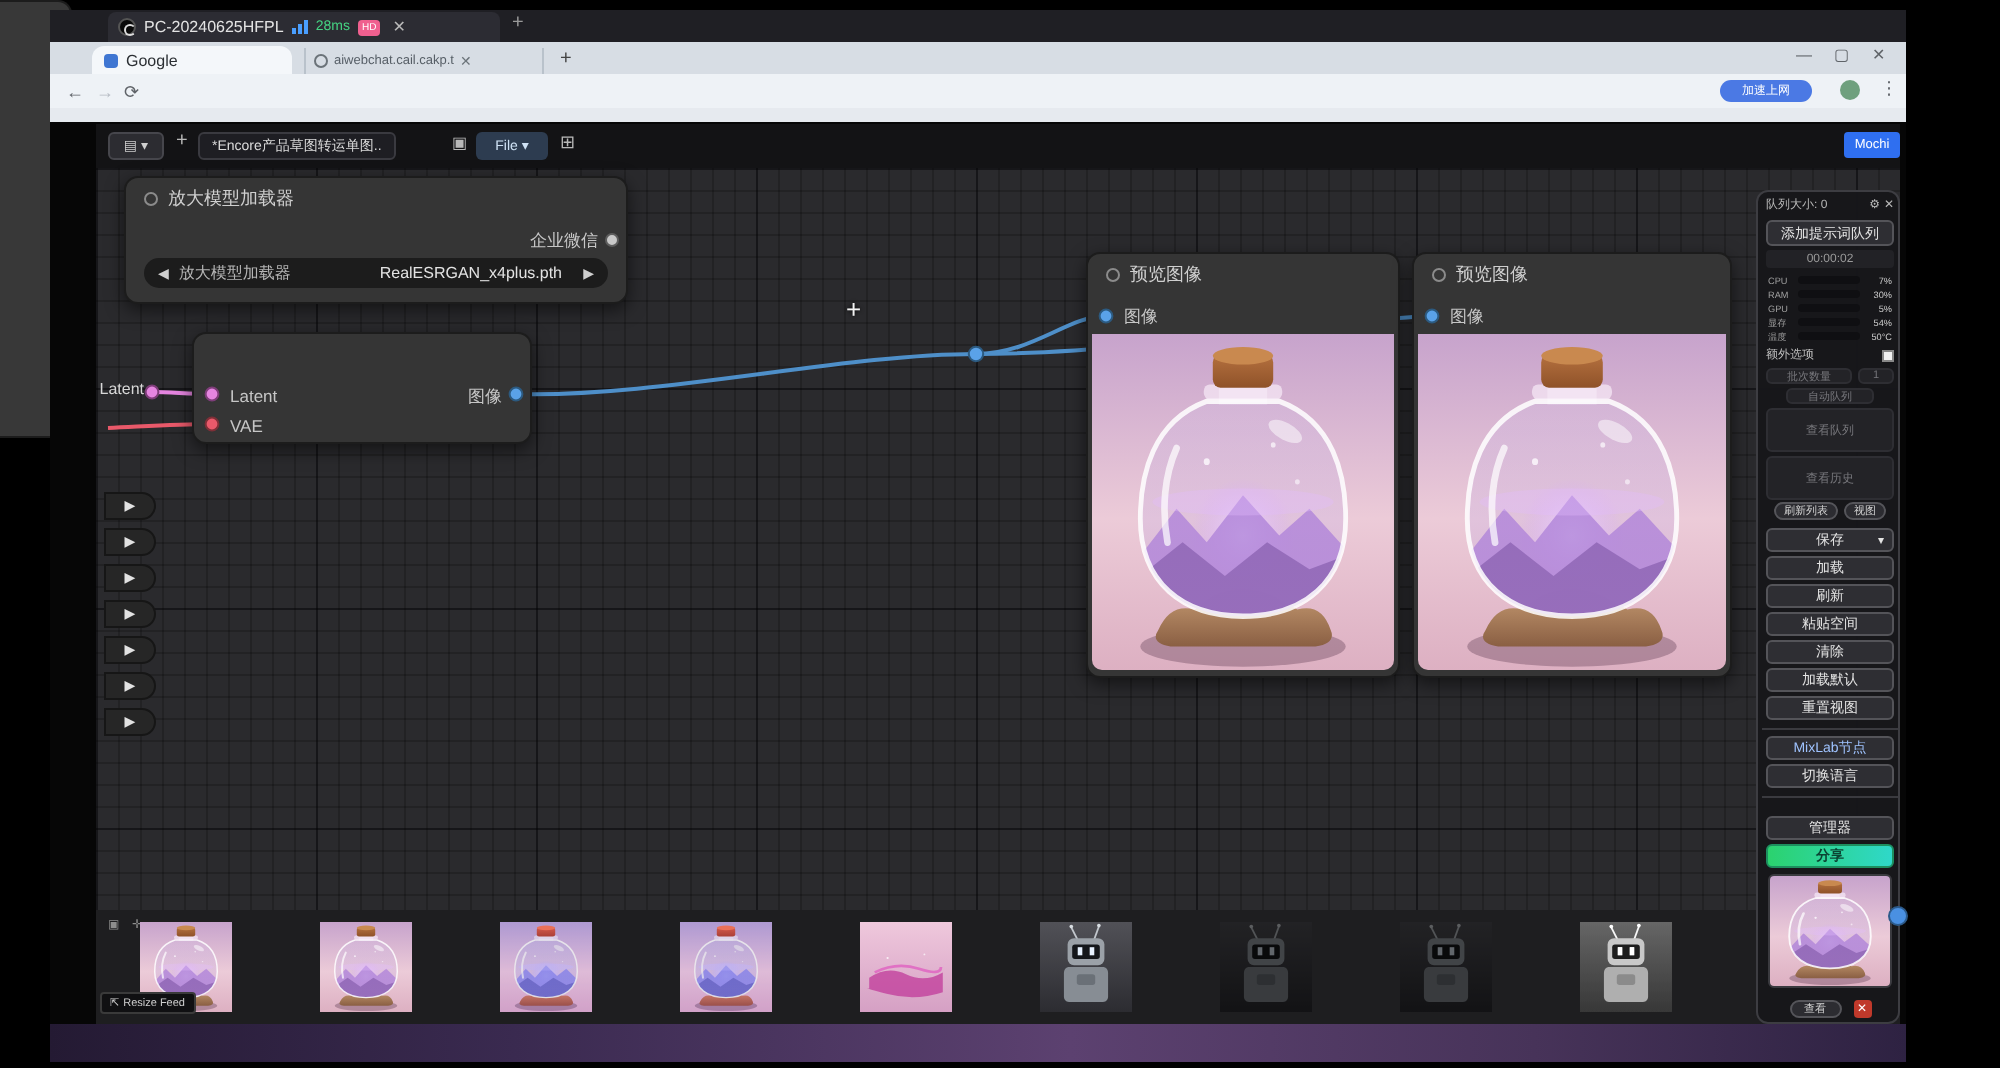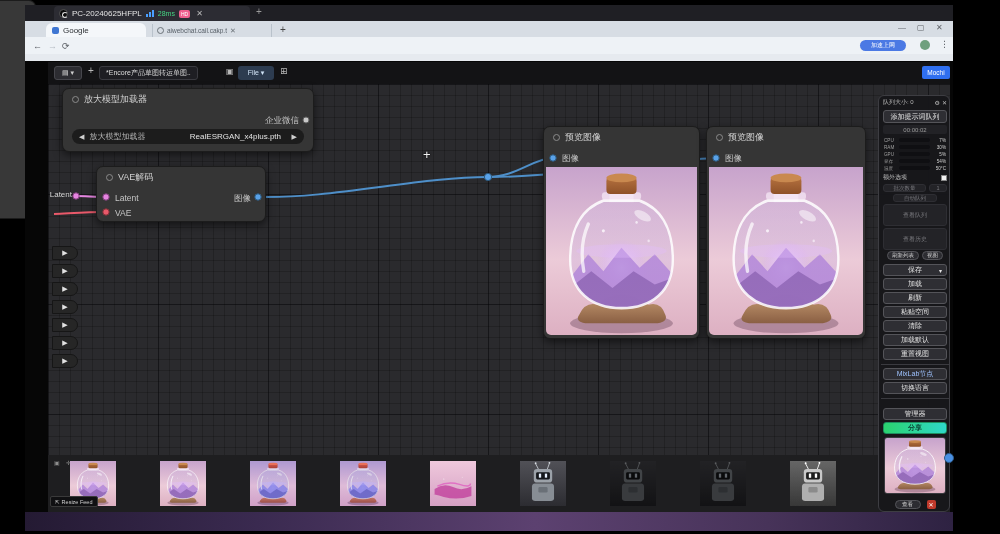--- a/index.html
+++ b/index.html
@@ -289,24 +289,20 @@
     <span class="slot-lab" style="right:14px;top:26px">企业微信</span>
     <div class="widget" style="top:40px">
       <span class="w-arrow">◀</span>
       <span class="w-label">放大模型加载器</span>
       <span class="w-value">RealESRGAN_x4plus.pth</span>
       <span class="w-arrow" style="position:absolute;right:7px">▶</span>
     </div>
   </div>
 
   <div class="node" style="left:96px;top:166px;width:170px;height:56px">
-    <div class="ntitle">
-      <span class="ndot"></span>
-      <span>VAE解码</span>
-    </div>
     <span class="slot-lab" style="left:18px;top:26px">Latent</span>
     <span class="slot-lab" style="left:18px;top:41px">VAE</span>
     <span class="slot-lab" style="right:14px;top:26px">图像</span>
   </div>
 
   <div class="node" style="left:543px;top:126px;width:157px;height:213px">
     <div class="ntitle">
       <span class="ndot"></span>
       <span>预览图像</span>
     </div>

